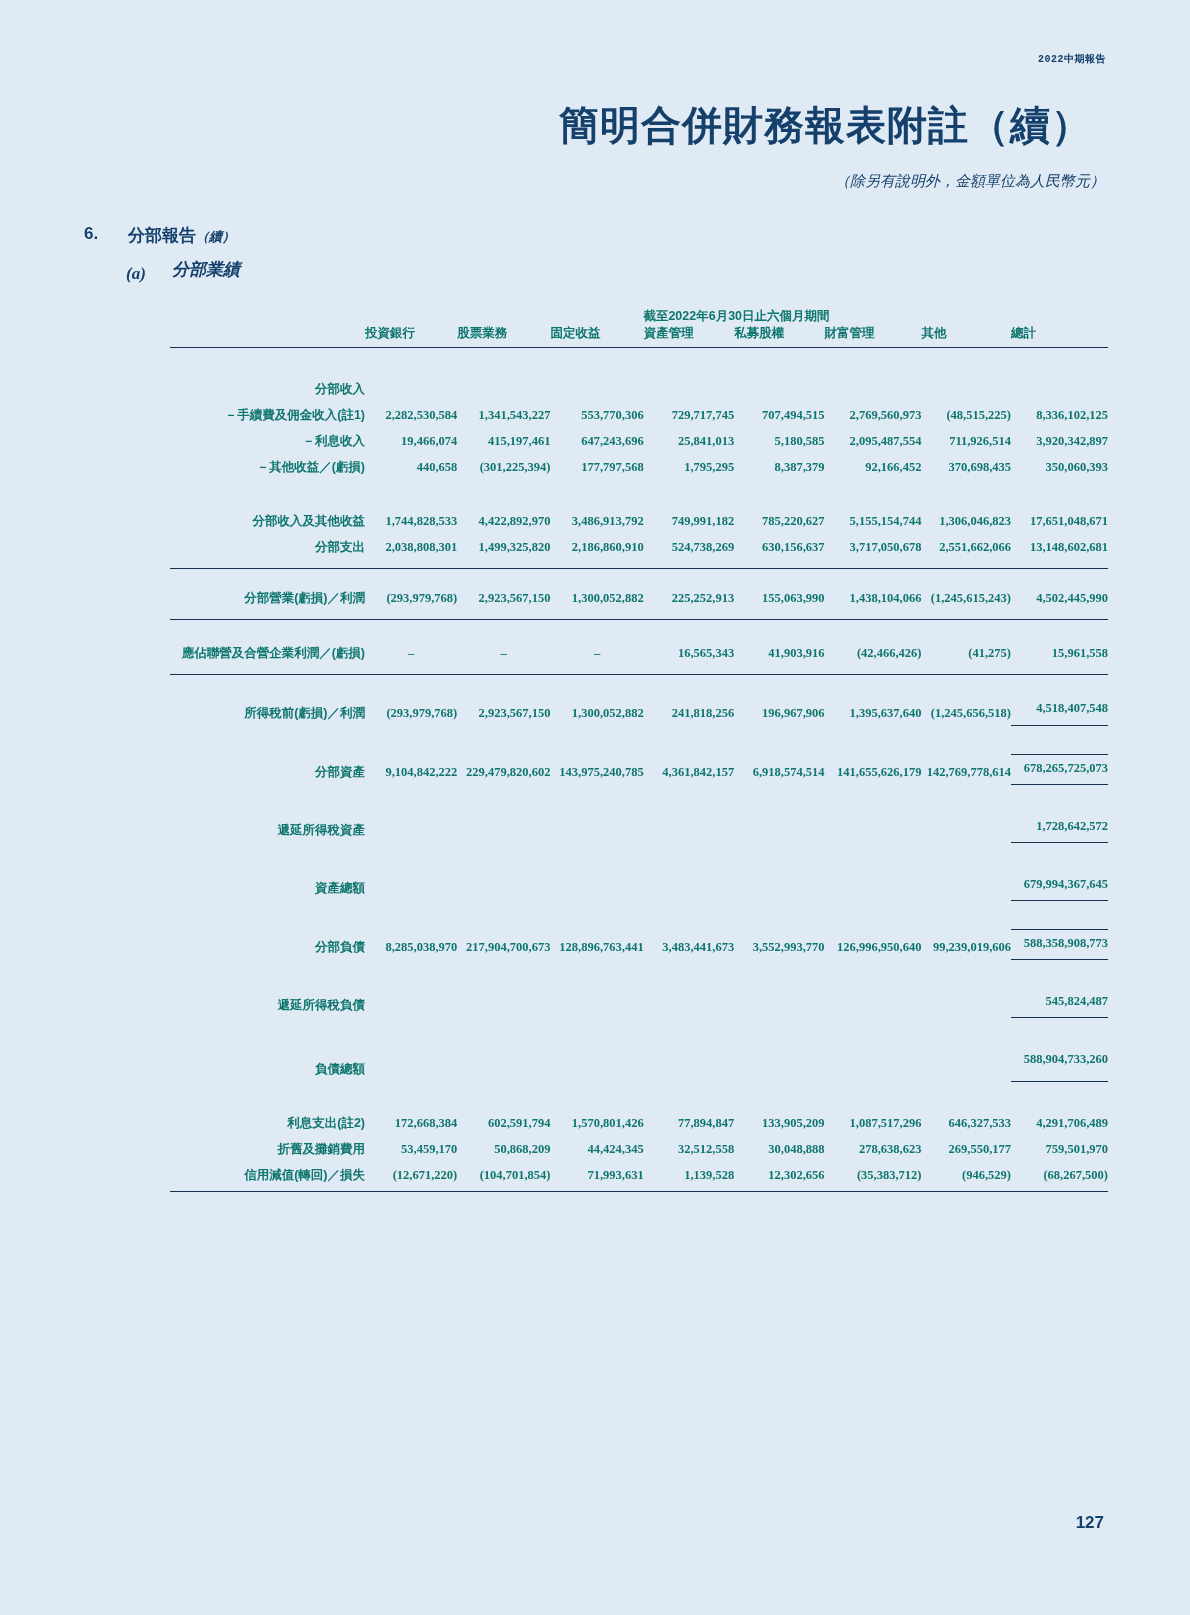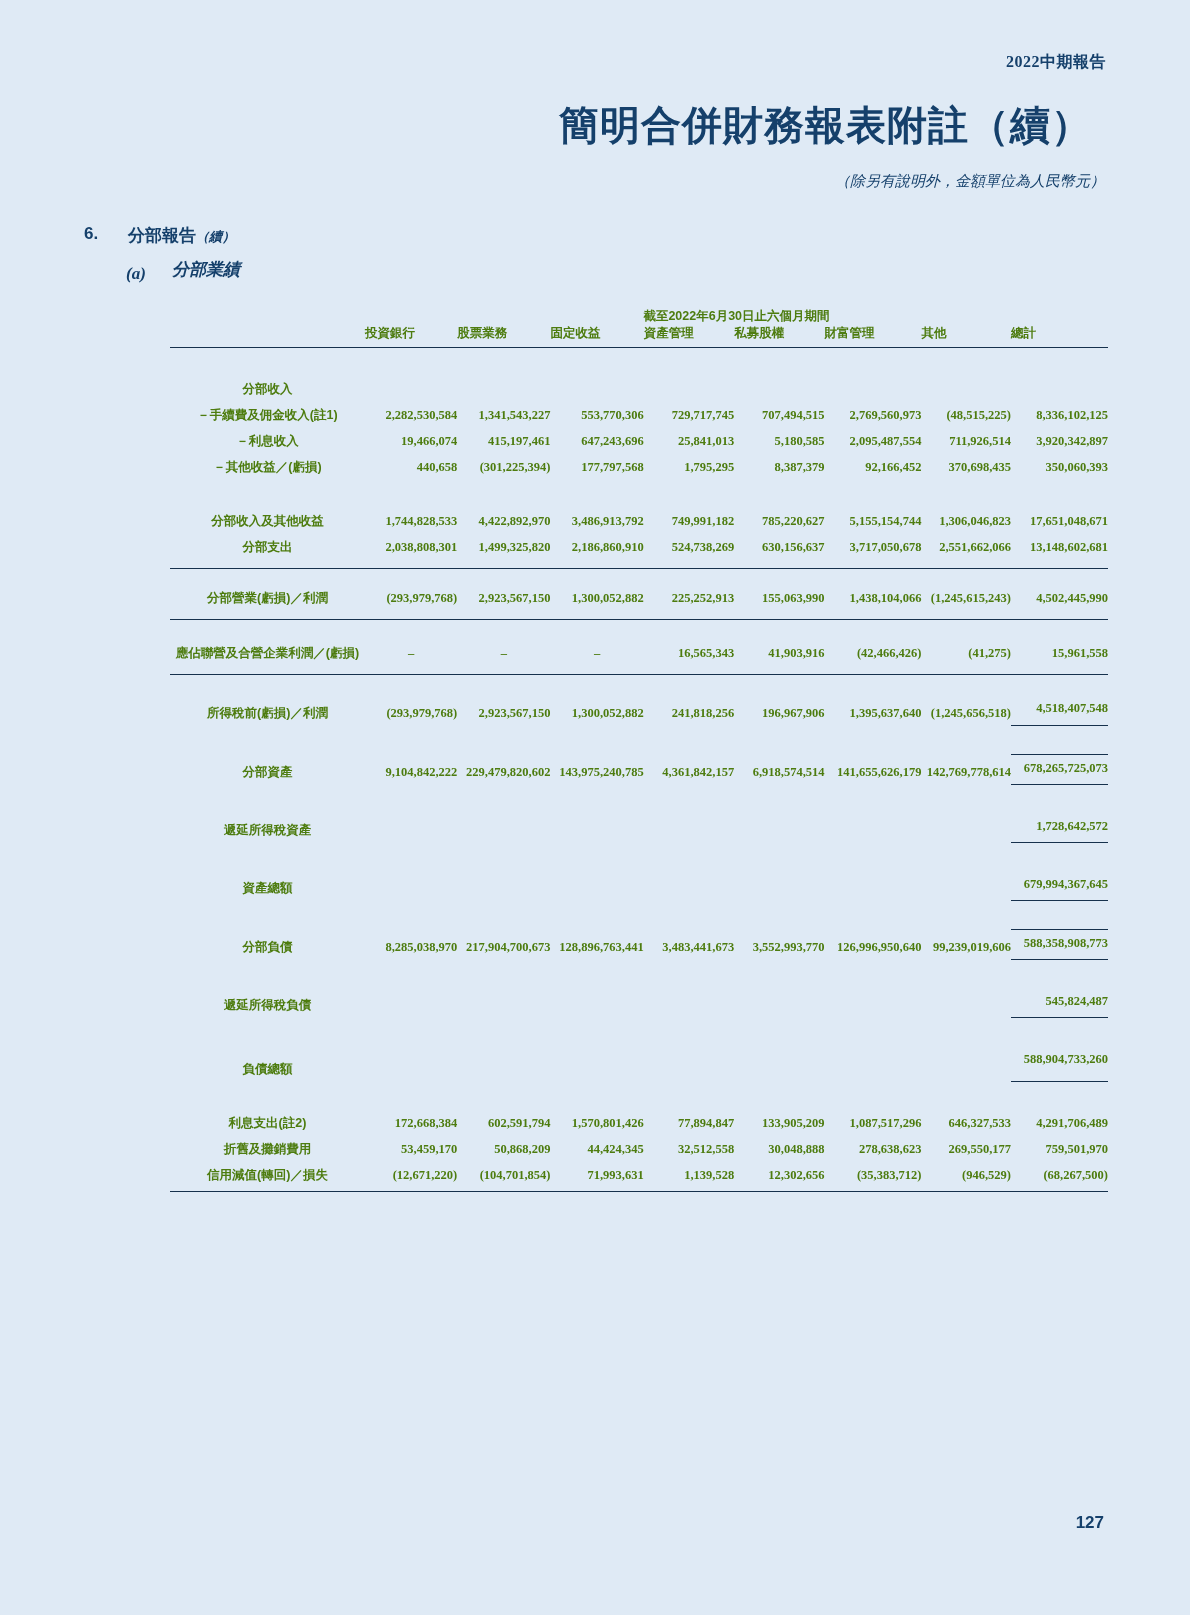--- a/index.html
+++ b/index.html
@@ -19,23 +19,23 @@
     position: relative;
     width: 1190px;
     height: 1615px;
     box-sizing: border-box;
     padding: 0;
   }
   .header-right {
     position: absolute;
     top: 52px;
     right: 84px;
-    font-family: Liberation Serif, serif;
-    font-weight: bold;
-    font-size: 16px;
+    font-family: Liberation Mono, monospace;
+    font-weight: bold;
+    font-size: 10px;
     color: #15406b;
     letter-spacing: 0.5px;
   }
   .main-title {
     position: absolute;
     top: 98px;
     right: 98px;
     font-family: "Liberation Sans", sans-serif;
     font-weight: bold;
     font-size: 40px;
@@ -96,29 +96,29 @@
     position: absolute;
     left: 170px;
     top: 308px;
     width: 938px;
   }
   table.seg {
     border-collapse: collapse;
     width: 938px;
     font-size: 12.5px;
     font-family: "Liberation Serif", serif;
-    color: #4d7c0f;
+    color: #0f766e;
   }
   table.seg td, table.seg th {
     padding: 0;
     vertical-align: bottom;
     white-space: nowrap;
   }
   td.lbl {
-    text-align: center;
+    text-align: right;
     padding-right: 6px;
     font-size: 12.5px;
     line-height: 26px;
   }
   td.num {
     text-align: right;
     padding-left: 12px;
     line-height: 26px;
     font-weight: bold;
     font-size: 12.5px;

